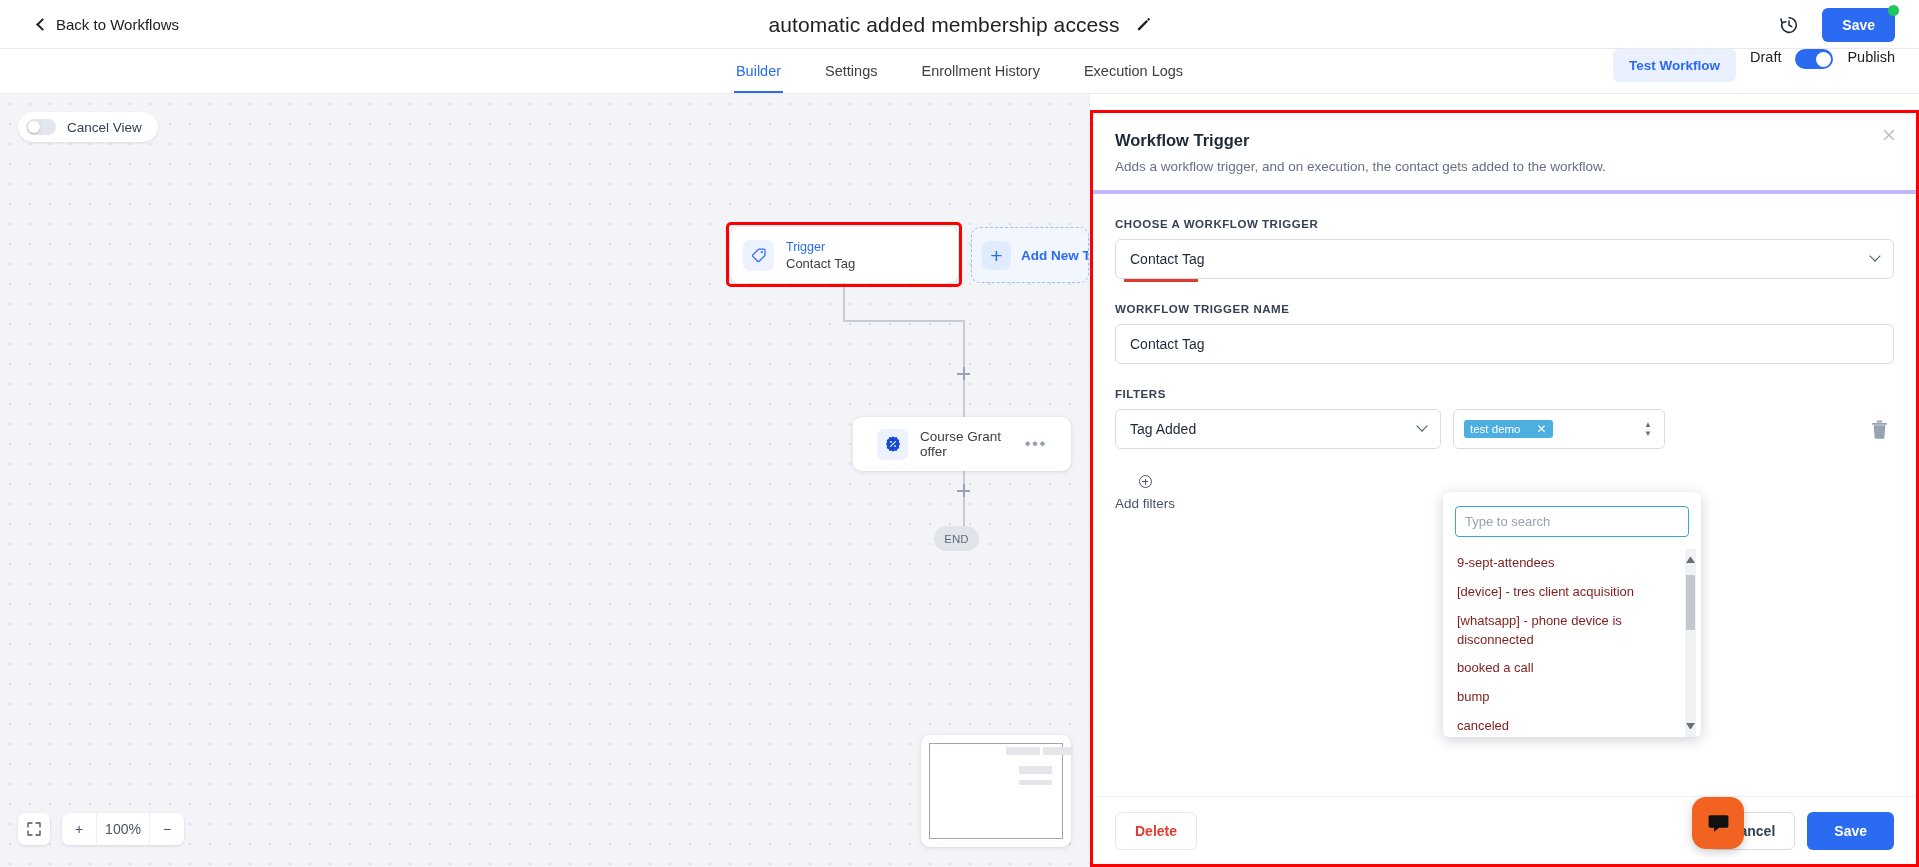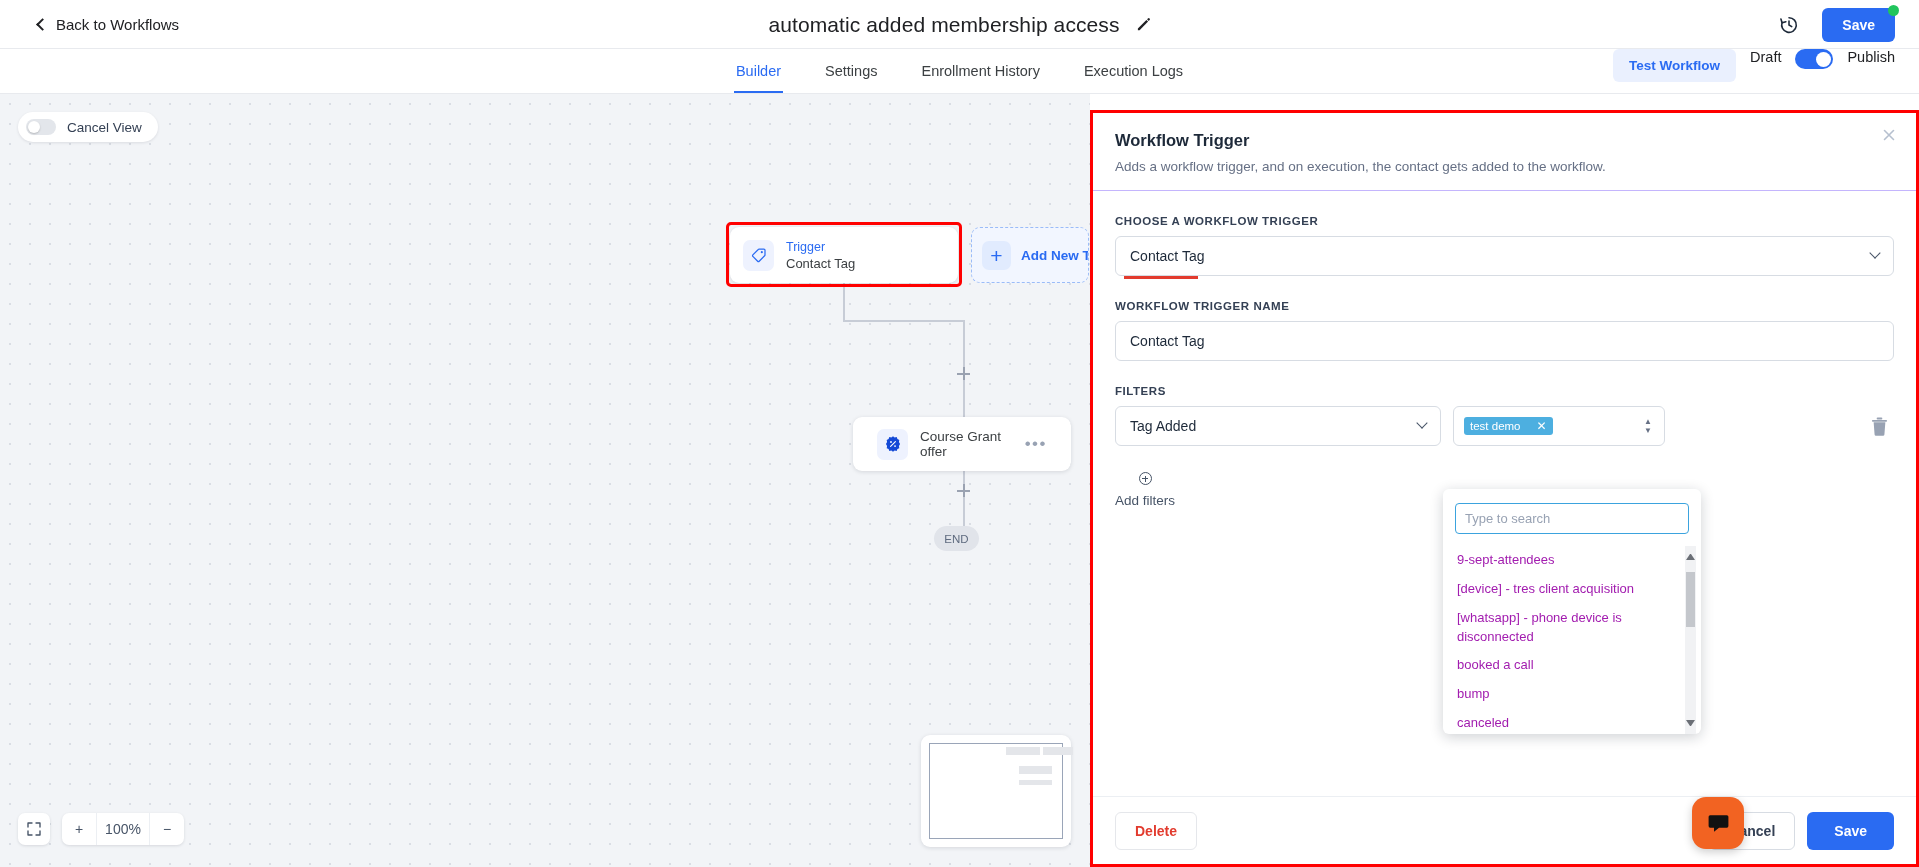--- a/index.html
+++ b/index.html
@@ -200,21 +200,21 @@
     background: #fff;
   }
   .mm-blk { position: absolute; background: #e4e6ea; }
 
   
   .panel {
     position: absolute; top: 110px; left: 1090px; width: 829px; height: 757px;
     background: #fff; border: 3px solid #ff0000;
     display: flex; flex-direction: column;
   }
-  .panel-head { padding: 18px 22px 16px 22px; border-bottom: 1px solid #c4b5fd; position: relative; }
+  .panel-head { padding: 18px 22px 16px 22px; border-bottom: 4px solid #c4b5fd; position: relative; }
   .panel-title { font-size: 16.5px; font-weight: 700; color: #1d2939; }
   .panel-sub { font-size: 13.5px; color: #667085; margin-top: 9px; }
   .panel-close {
     position: absolute; right: 18px; top: 14px; width: 18px; height: 18px;
     cursor: pointer; color: #b6c0cf; font-size: 18px; line-height: 18px; text-align: center;
   }
   .panel-body { flex: 1; padding: 24px 22px 0 22px; position: relative; overflow: visible; }
   .field-label {
     font-size: 11.5px; font-weight: 700; color: #344054;
     letter-spacing: .55px; margin-bottom: 9px; text-transform: uppercase;
@@ -275,21 +275,21 @@
   .dd-search {
     width: 100%; height: 31px; border: 1.8px solid #3BA3DE; border-radius: 4px;
     padding: 12px 9px; font-size: 13px; color: #1d2939; outline: none;
     font-family: "Liberation Sans", sans-serif; background: #fff;
   }
   .dd-search::placeholder { color: #98a2b3; }
   .dd-list {
     flex: 1; overflow: hidden; position: relative; padding: 0 0 4px 0;
   }
   .dd-item {
-    padding: 5px 28px 5px 14px; font-size: 13px; color: #a21caf;
+    padding: 5px 28px 5px 14px; font-size: 13px; color: #7f1d1d;
     line-height: 1.45; cursor: pointer;
   }
   .dd-scroll {
     position: absolute; right: 5px; top: 0; width: 11px; height: 100%;
     background: #f1f2f4;
   }
   .dd-scroll-thumb {
     position: absolute; left: 1px; top: 26px; width: 9px; height: 55px;
     background: #c4c7cc;
   }

